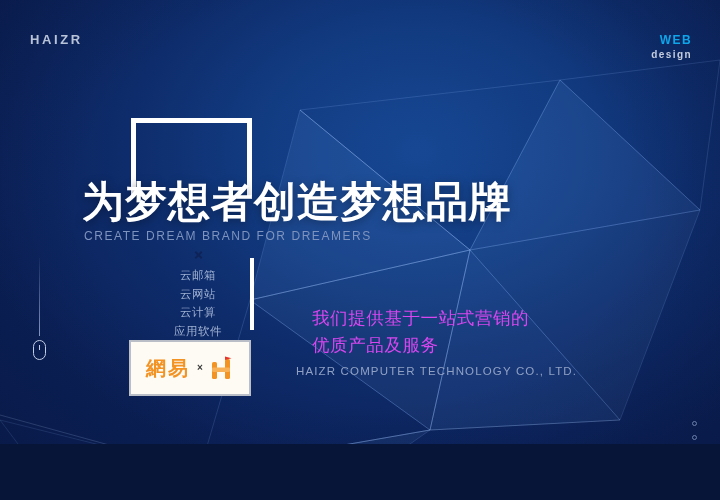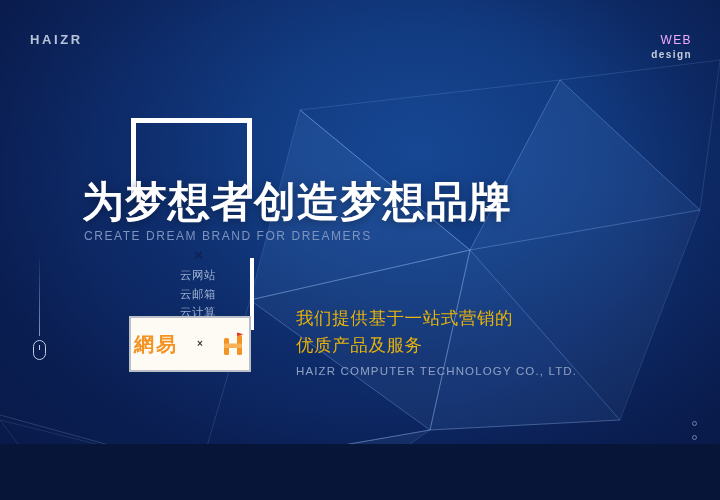--- a/index.html
+++ b/index.html
@@ -50,23 +50,23 @@
   }
   .web-design {
     position: absolute;
     right: 28px;
     top: 32px;
     text-align: right;
     line-height: 1.35;
   }
   .web-design .l1 {
     font-size: 12px;
-    font-weight: normal;
+    font-weight: bold;
     letter-spacing: 1.4px;
-    color: #f0abfc;
+    color: #0ea5e9;
   }
   .web-design .l2 {
     font-size: 10px;
     font-weight: bold;
     letter-spacing: 1.4px;
     color: #c6cede;
   }
 
   
   .bracket {
@@ -142,30 +142,30 @@
     top: 258px;
     width: 4px;
     height: 72px;
     background: #ffffff;
   }
 
   
   .logo-box {
     position: absolute;
     left: 129px;
-    top: 316px;
+    top: 340px;
     width: 122px;
     height: 56px;
     background: #fdfbf4;
     border: 2px solid #b9bec7;
     box-sizing: border-box;
     display: flex;
     align-items: center;
     justify-content: center;
-    gap: 19px;
+    gap: 7px;
   }
   .logo-box .netease {
     font-size: 20px;
     font-weight: bold;
     color: #f39324;
     letter-spacing: 2px;
     line-height: 1;
   }
   .logo-box .xmark {
     font-size: 10px;
@@ -181,23 +181,24 @@
 
   
   .pitch {
     position: absolute;
     left: 296px;
     top: 305px;
     line-height: 1.52;
   }
   .pitch .line {
     font-size: 17.5px;
-    color: #eab308;
+    color: #d946ef;
     letter-spacing: 0.6px;
     white-space: nowrap;
+    margin-left: 16px;
   }
   .pitch .company {
     margin-top: 5px;
     font-size: 11.5px;
     letter-spacing: 1.15px;
     color: #90a1c4;
     white-space: nowrap;
   }
 
   
@@ -310,22 +311,22 @@
     <div class="l2">design</div>
   </div>
 
   <div class="bracket"></div>
 
   <div class="headline">为梦想者创造梦想品牌</div>
   <div class="subhead">CREATE DREAM BRAND FOR DREAMERS</div>
 
   <div class="link-col">
     <div class="marker"></div>
+    <div class="item">云邮箱</div>
     <div class="item">云网站</div>
-    <div class="item">云邮箱</div>
     <div class="item">云计算</div>
     <div class="item">应用软件</div>
   </div>
   <div class="col-rule"></div>
 
   <div class="logo-box">
     <span class="netease">網易</span>
     <span class="xmark">×</span>
     <span class="hmark">
       <svg width="24" height="26" viewBox="0 0 24 26">

